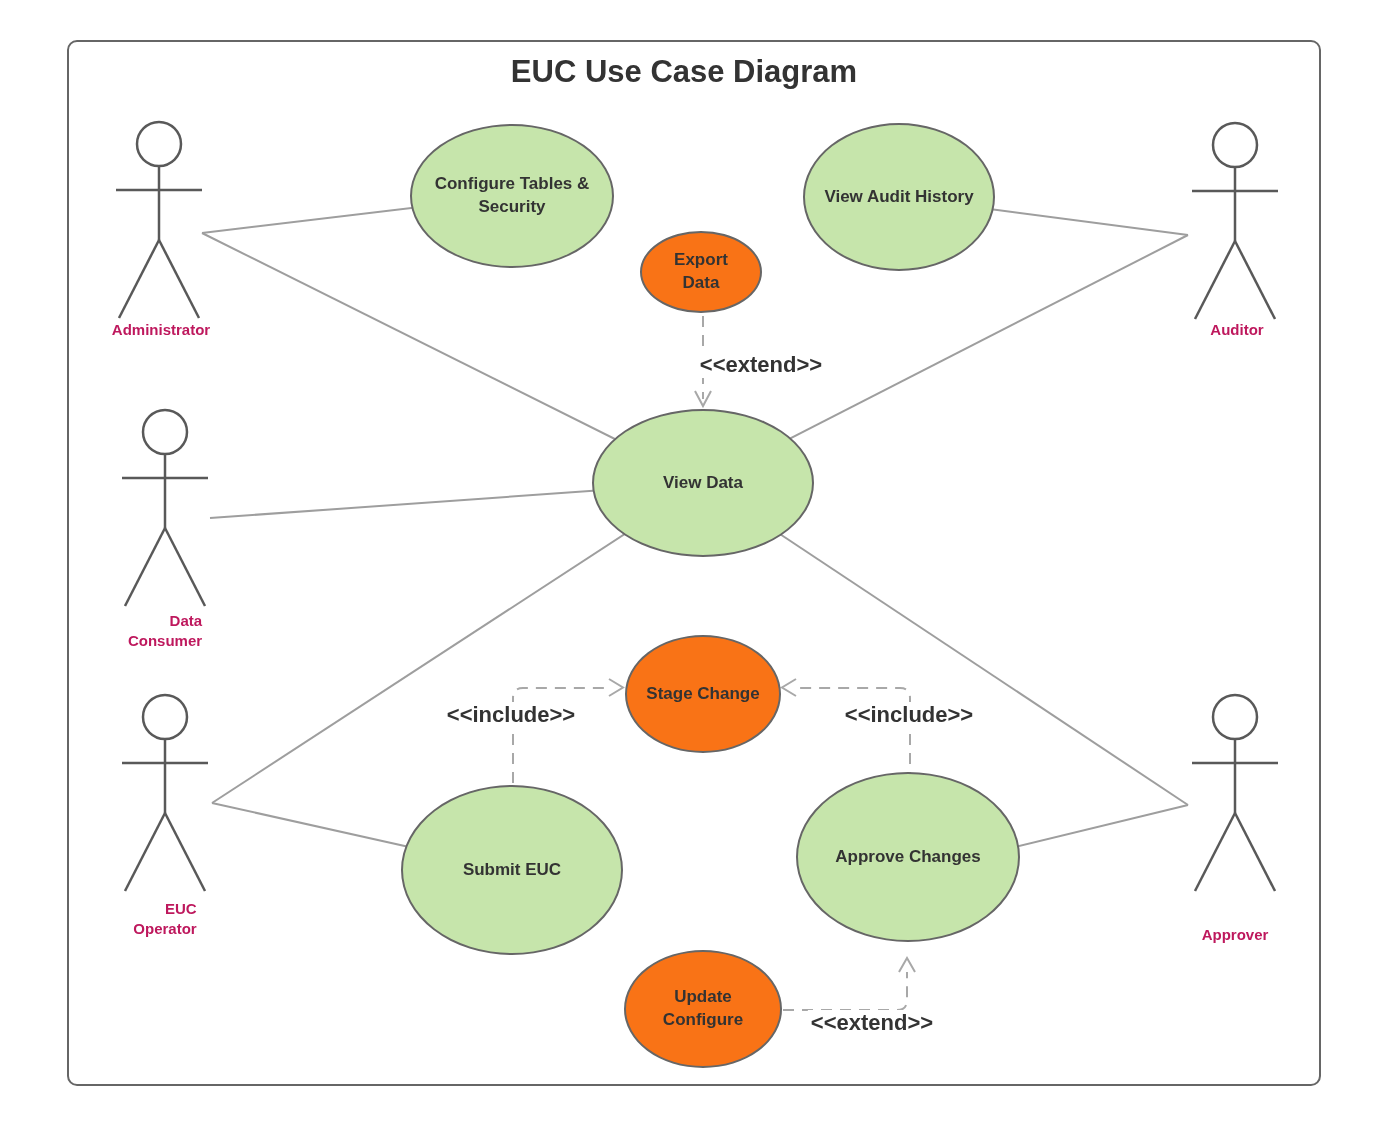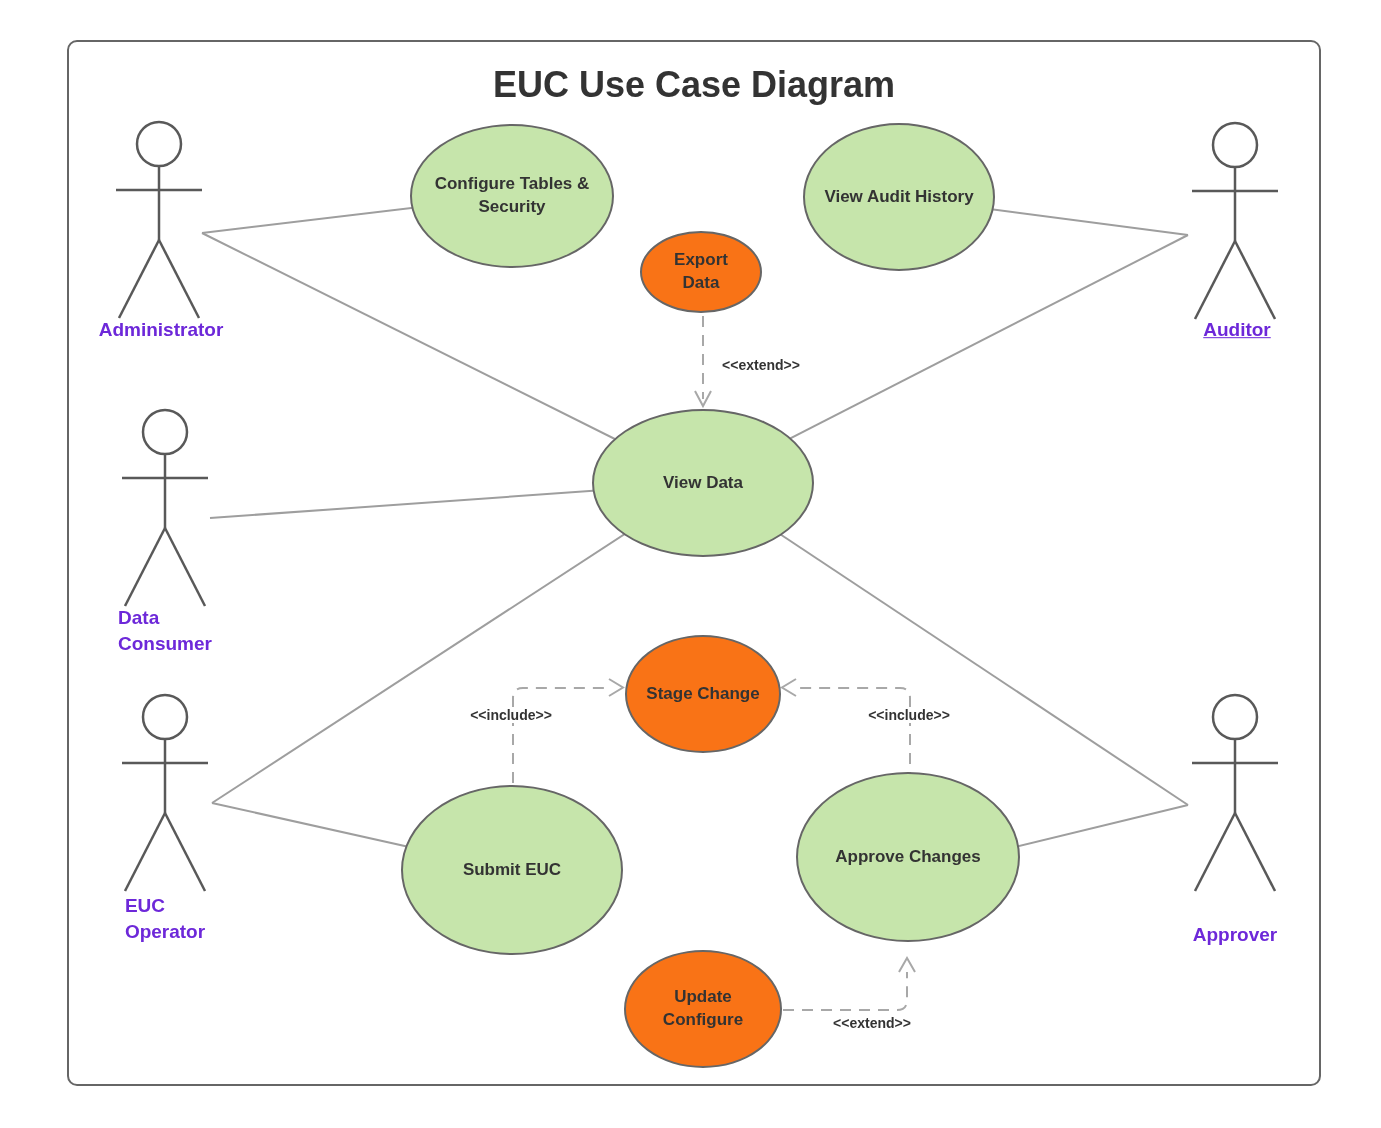--- a/index.html
+++ b/index.html
@@ -20,25 +20,25 @@
     width: 1254px; height: 1046px;
     border: 2.5px solid #666666;
     border-radius: 10px;
     box-sizing: border-box;
     background: transparent;
   }
   .title {
     position: absolute;
     left: 676px; top: 46px;
     transform: translateX(-50%);
-    font-size: 36px;
+    font-size: 31px;
     font-weight: bold;
     color: #333333;
     white-space: nowrap;
-    margin: 18px;
+    margin: 8px;
   }
   svg.layer {
     position: absolute;
     left: 0; top: 0;
     z-index: 1;
   }
   .assoc { stroke: #9e9e9e; stroke-width: 2; }
   .dash  { stroke: #a8a8a8; stroke-width: 2; fill: none; stroke-dasharray: 11 8; }
   .ahead { stroke: #a8a8a8; stroke-width: 2; fill: none; }
   .actor { stroke: #595959; stroke-width: 2.5; fill: none; }
@@ -59,32 +59,32 @@
     color: #333333;
     line-height: 1.35;
   }
   .uc-green { background: #c6e5ab; }
   .uc-white { background: #f97316; }
 
   .actor-label {
     position: absolute;
     z-index: 3;
     transform: translate(-50%, -50%);
-    font-size: 19px;
-    font-weight: bold;
-    color: #6d28d9;
-    text-align: left;
+    font-size: 15px;
+    font-weight: bold;
+    color: #be185d;
+    text-align: right;
     white-space: pre-line;
     line-height: 1.35;
   }
   .rel-label {
     position: absolute;
     z-index: 3;
     transform: translate(-50%, -50%);
-    font-size: 14px;
+    font-size: 22px;
     font-weight: bold;
     color: #333333;
     white-space: nowrap;
     background: #ffffff;
     padding: 0 3px;
   }
 </style>
 </head>
 <body>
 
@@ -187,19 +187,19 @@
 
 <div class="usecase uc-white" style="left:624px; top:950px; width:158px; height:118px; padding:0 30px;">
   <span>Update Configure</span>
 </div>
 
 <div class="actor-label" style="left:161px; top:330px;">Administrator</div>
 <div class="actor-label" style="left:165px; top:631px;">Data
 Consumer</div>
 <div class="actor-label" style="left:165px; top:919px;">EUC
 Operator</div>
-<div class="actor-label" style="left:1237px; top:330px;text-decoration:underline;">Auditor</div>
+<div class="actor-label" style="left:1237px; top:330px;">Auditor</div>
 <div class="actor-label" style="left:1235px; top:903px;margin-top:32px;">Approver</div>
 
 <div class="rel-label" style="left:761px; top:365px;">&lt;&lt;extend&gt;&gt;</div>
 <div class="rel-label" style="left:511px; top:715px;">&lt;&lt;include&gt;&gt;</div>
 <div class="rel-label" style="left:909px; top:715px;">&lt;&lt;include&gt;&gt;</div>
 <div class="rel-label" style="left:872px; top:1023px;">&lt;&lt;extend&gt;&gt;</div>
 
 </body></html>

